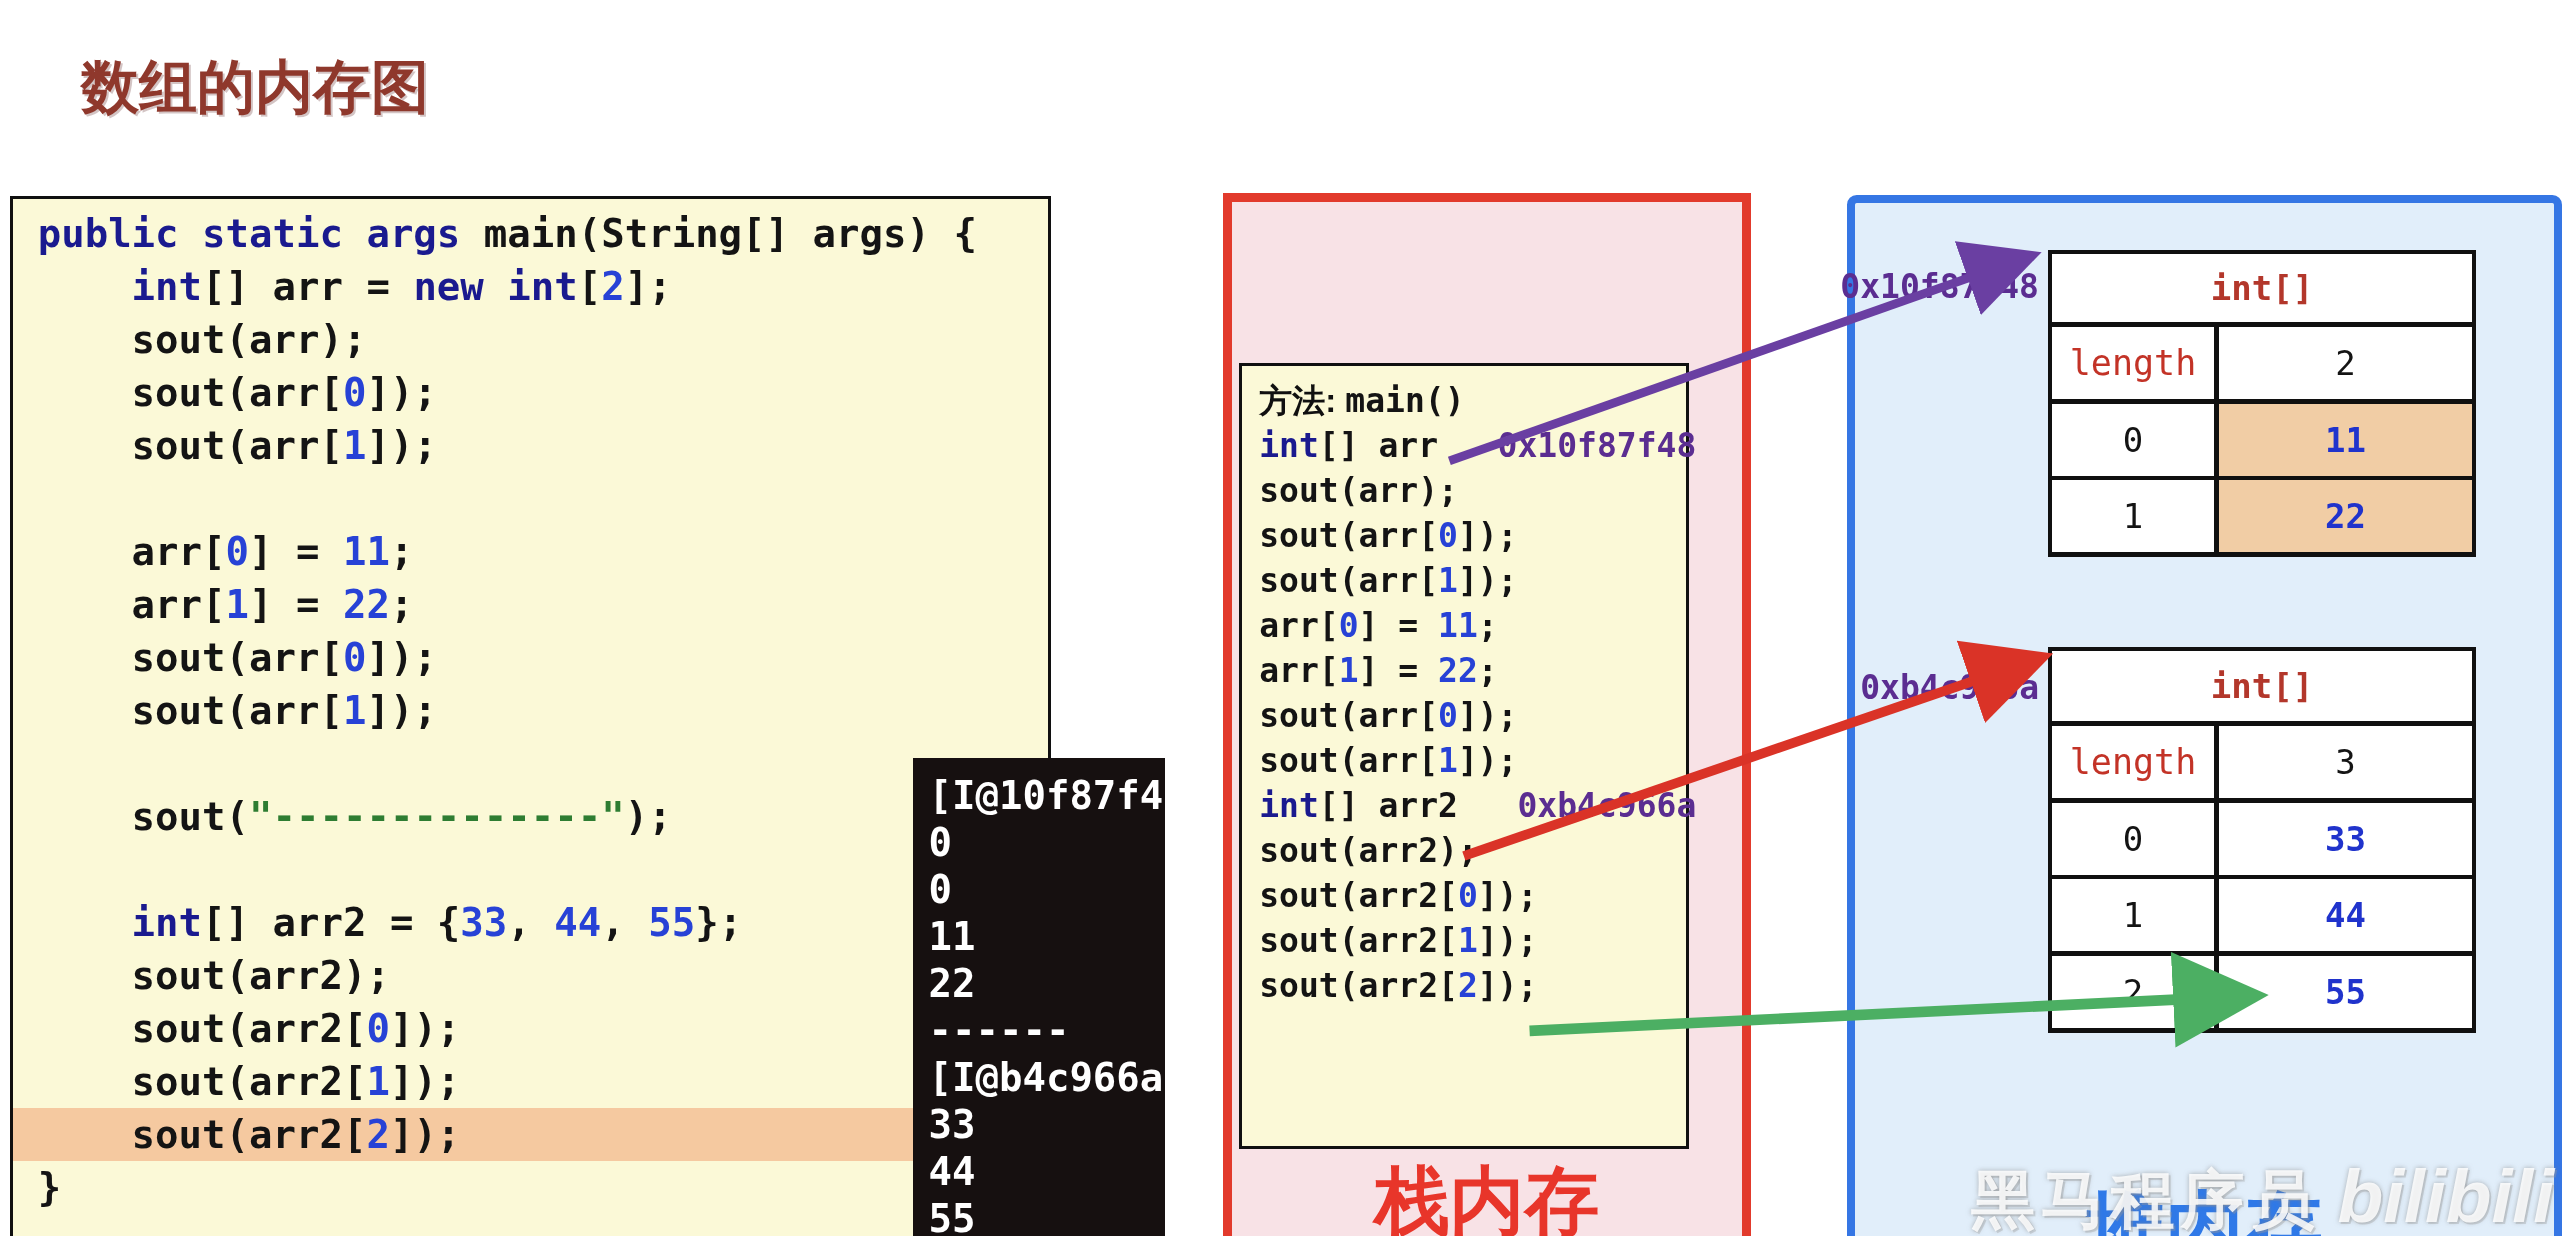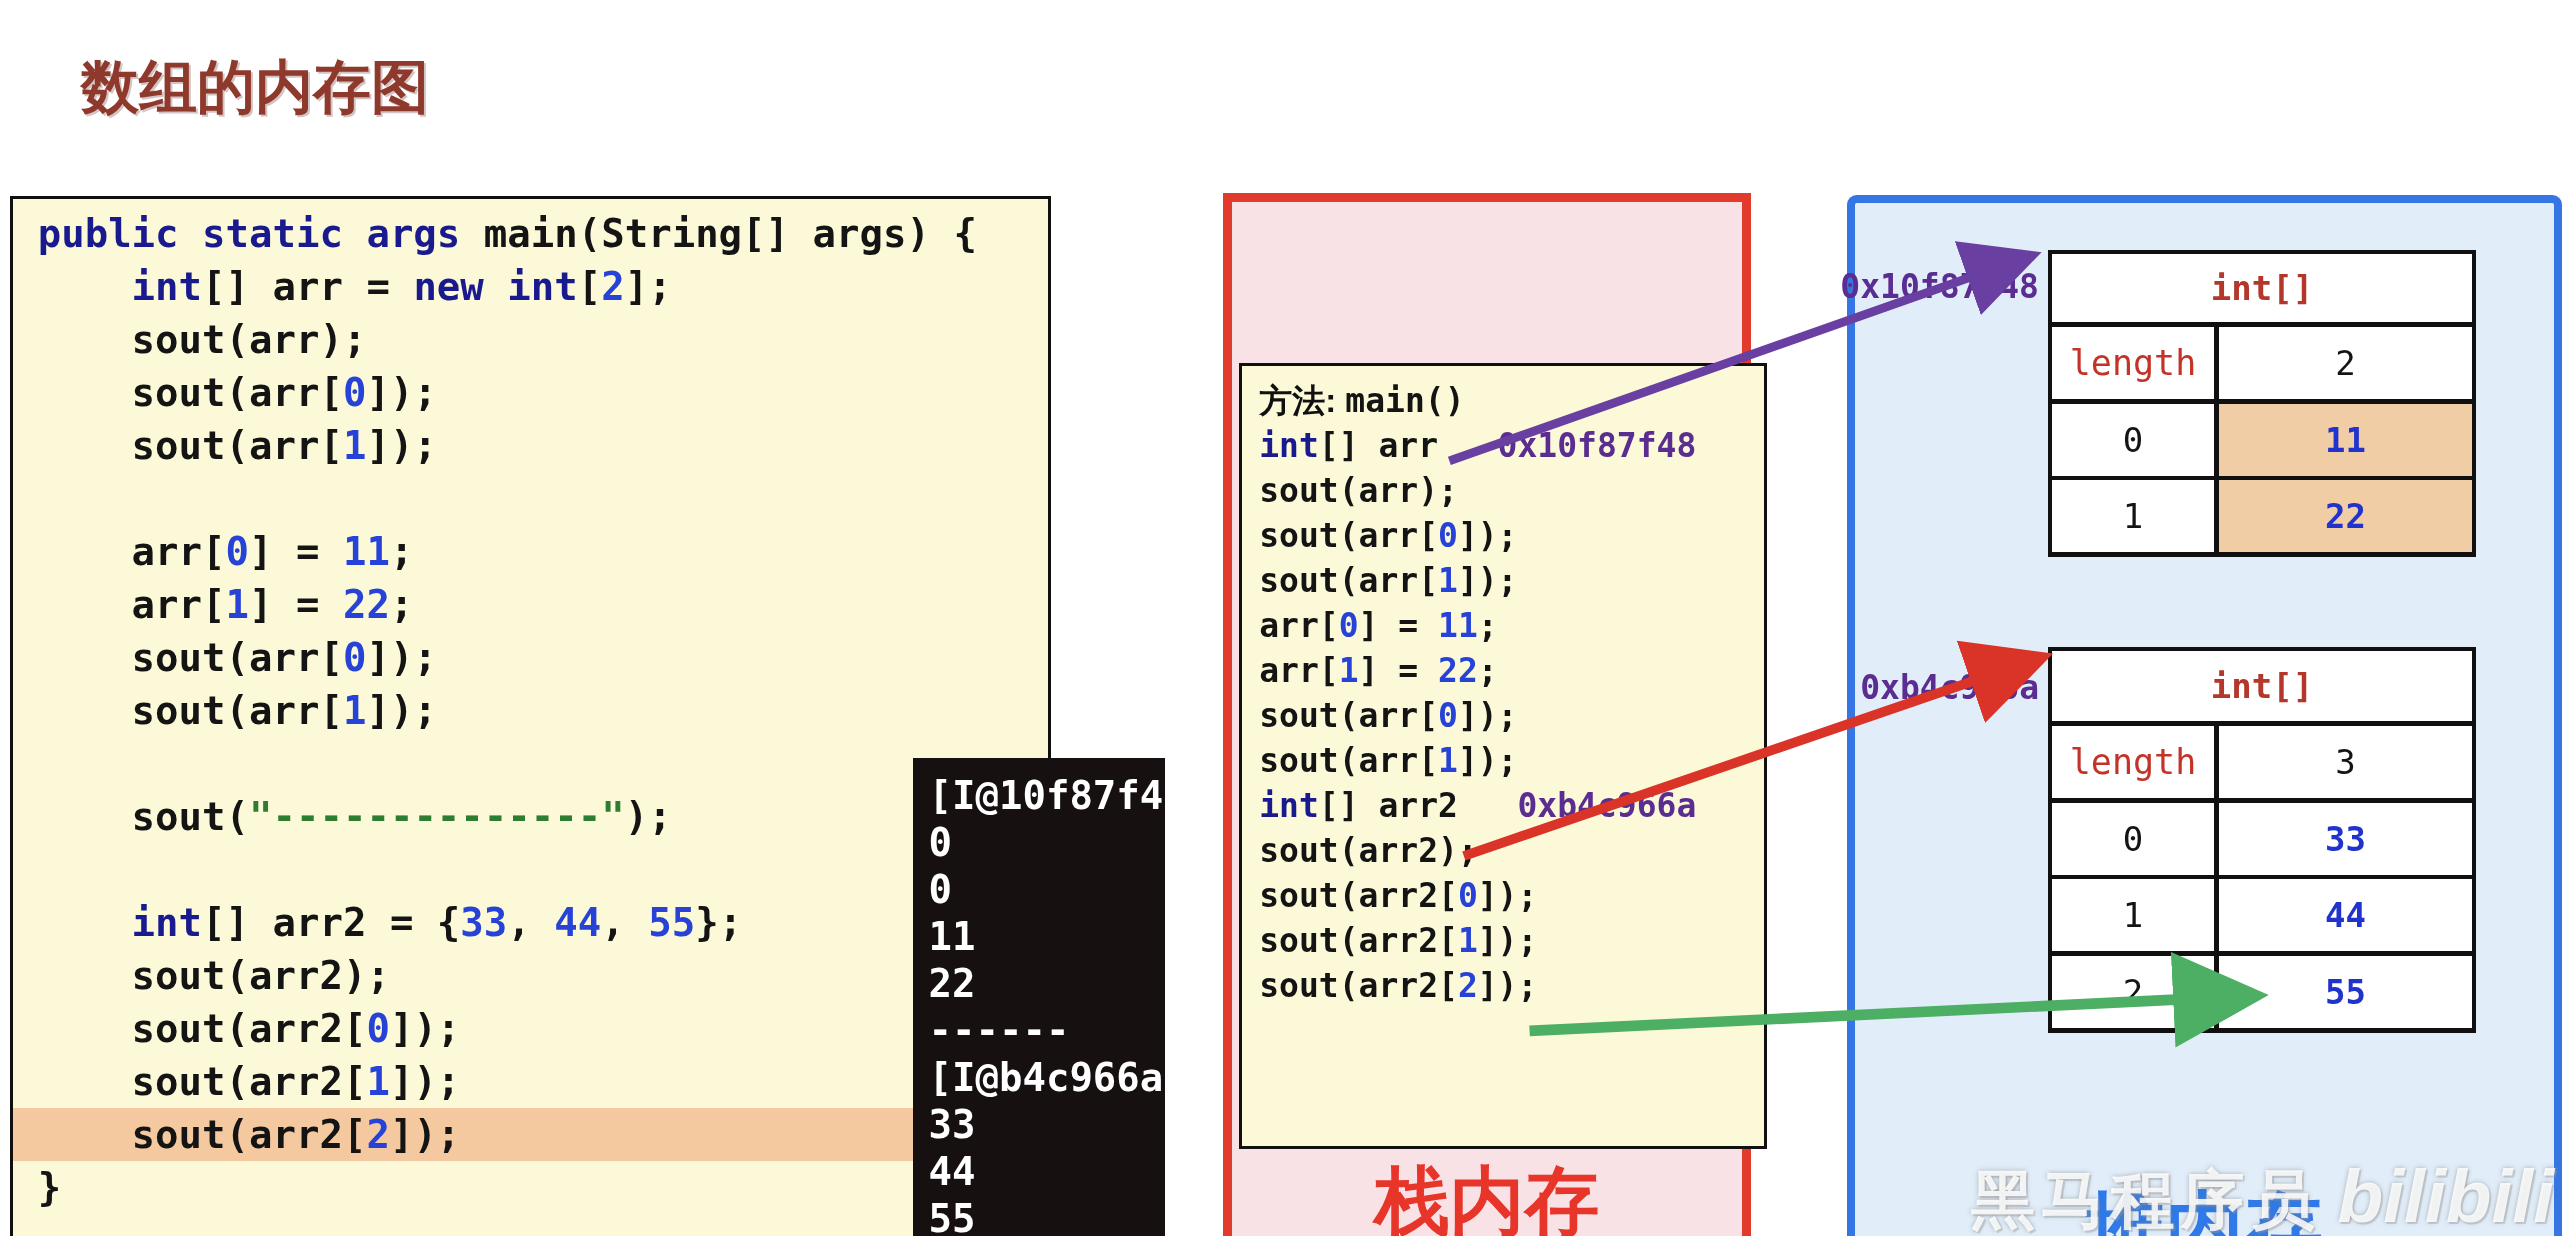--- a/index.html
+++ b/index.html
@@ -18,21 +18,21 @@
 
   
   .console-panel{position:absolute;left:913px;top:734px;width:252px;height:502px;
       box-sizing:border-box;background:var(--c-console);color:var(--c-console-text);
       padding:13.5px 0 0 15.5px;font-size:39px;line-height:47px;font-weight:bold;z-index:6;}
   .console-line{height:47px;white-space:pre;}
 
   
   .stack-panel{position:absolute;left:1223px;top:169px;width:528px;height:1063px;
       box-sizing:border-box;border:9.7px solid var(--c-stack-border);background:var(--c-stack-bg);}
-  .stack-frame{position:absolute;left:6.8px;top:161px;width:528px;height:786px;
+  .stack-frame{position:absolute;left:6.8px;top:161px;width:450px;height:786px;
       box-sizing:border-box;background:var(--c-yellow);border:3.9px solid #101010;
       padding:11.6px 0 0 17.4px;font-size:33px;line-height:45px;font-weight:bold;color:var(--c-plain);}
   .stack-line{height:45px;white-space:pre;}
   .stack-label{position:absolute;left:0;right:0;top:950px;text-align:center;
       font-family:"Liberation Sans",sans-serif;font-weight:bold;font-size:75px;
       color:var(--c-stack-label);}
 
   
   .heap-panel{position:absolute;left:1847px;top:171px;width:715px;height:1073px;
       box-sizing:border-box;border:8.7px solid var(--c-heap-border);border-radius:9.7px;

